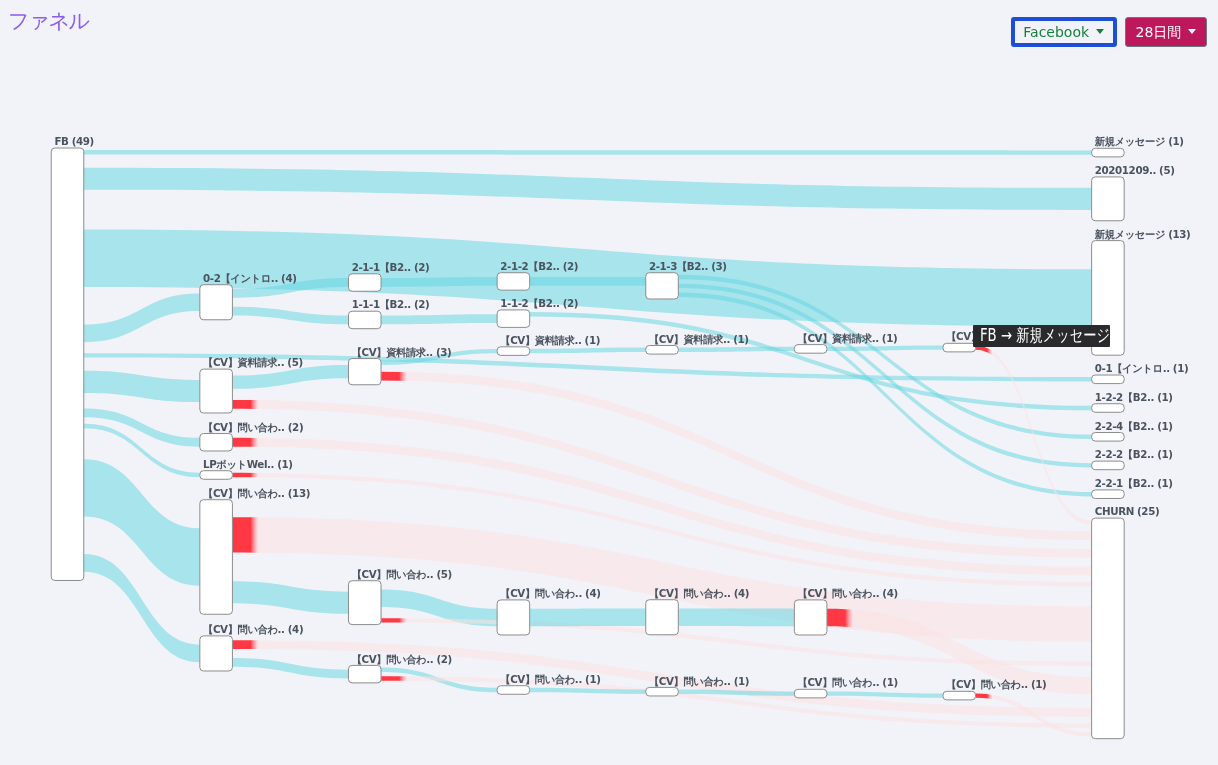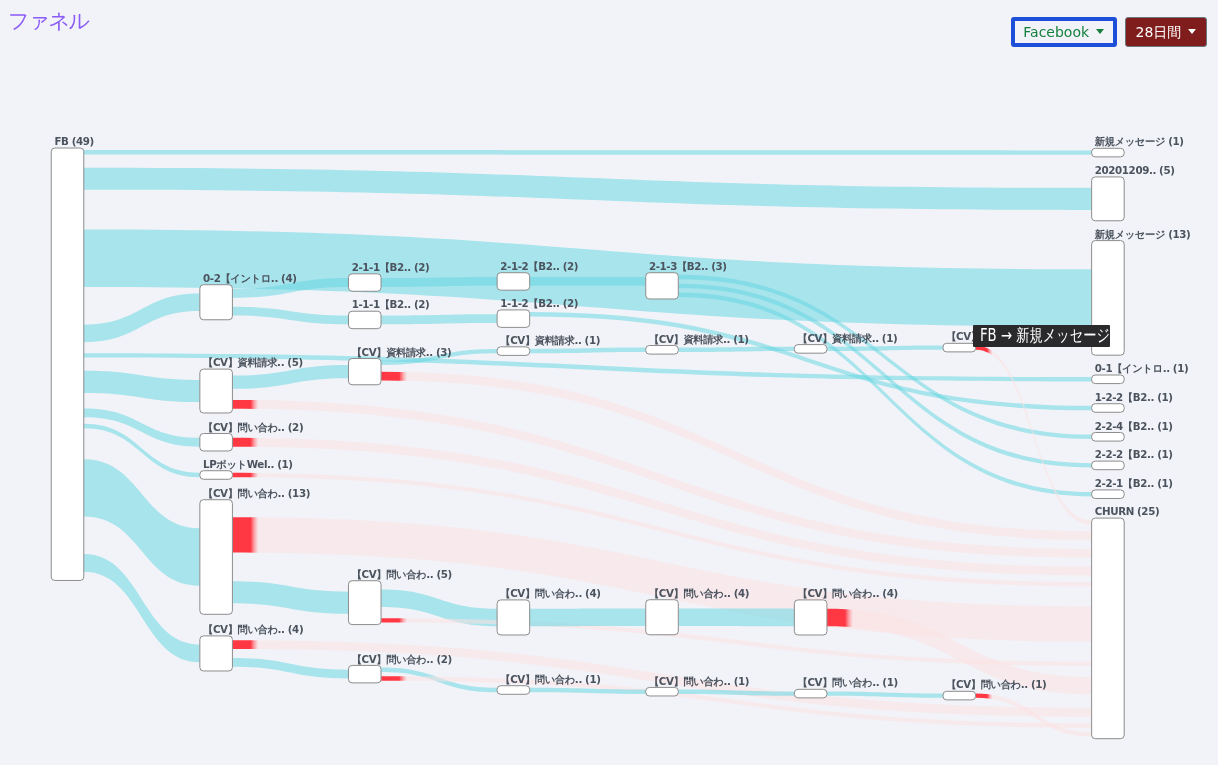--- a/index.html
+++ b/index.html
@@ -15,21 +15,21 @@
     font-size:21px;color:#8b5cf6;font-weight:400;line-height:1;letter-spacing:-1.3px;
   }
   .toolbar{position:absolute;right:11.5px;top:17.3px;display:flex;gap:8.7px;align-items:flex-start;}
   .btn{
     display:inline-flex;align-items:center;gap:7px;
     height:29.3px;box-sizing:border-box;padding:0 8.5px;
     border-radius:3px;font-size:14px;line-height:1;cursor:pointer;
     white-space:nowrap;
   }
   .btn-outline{background:transparent;border:4px solid #1d4ed8;color:#15803d;}
-  .btn-dark{background:#7f1d1d;border:1px solid #6b7780;color:#fff;padding:0 9.2px;}
+  .btn-dark{background:#be185d;border:1px solid #6b7780;color:#fff;padding:0 9.2px;}
   .caret{width:0;height:0;border-left:4.5px solid transparent;border-right:4.5px solid transparent;border-top:5px solid currentColor;display:inline-block;}
   #sankey{position:absolute;left:0;top:0;}
   .nodelabel{font-size:10.3px;font-weight:bold;fill:#4b535e;letter-spacing:-0.4px;}
   .tooltip{
     position:absolute;background:#2a2a2c;color:#fff;
     font-size:17px;line-height:1;border-radius:1px;
     display:flex;align-items:center;justify-content:flex-start;
     padding-left:7.1px;box-sizing:border-box;white-space:nowrap;
     overflow:hidden;
   }

